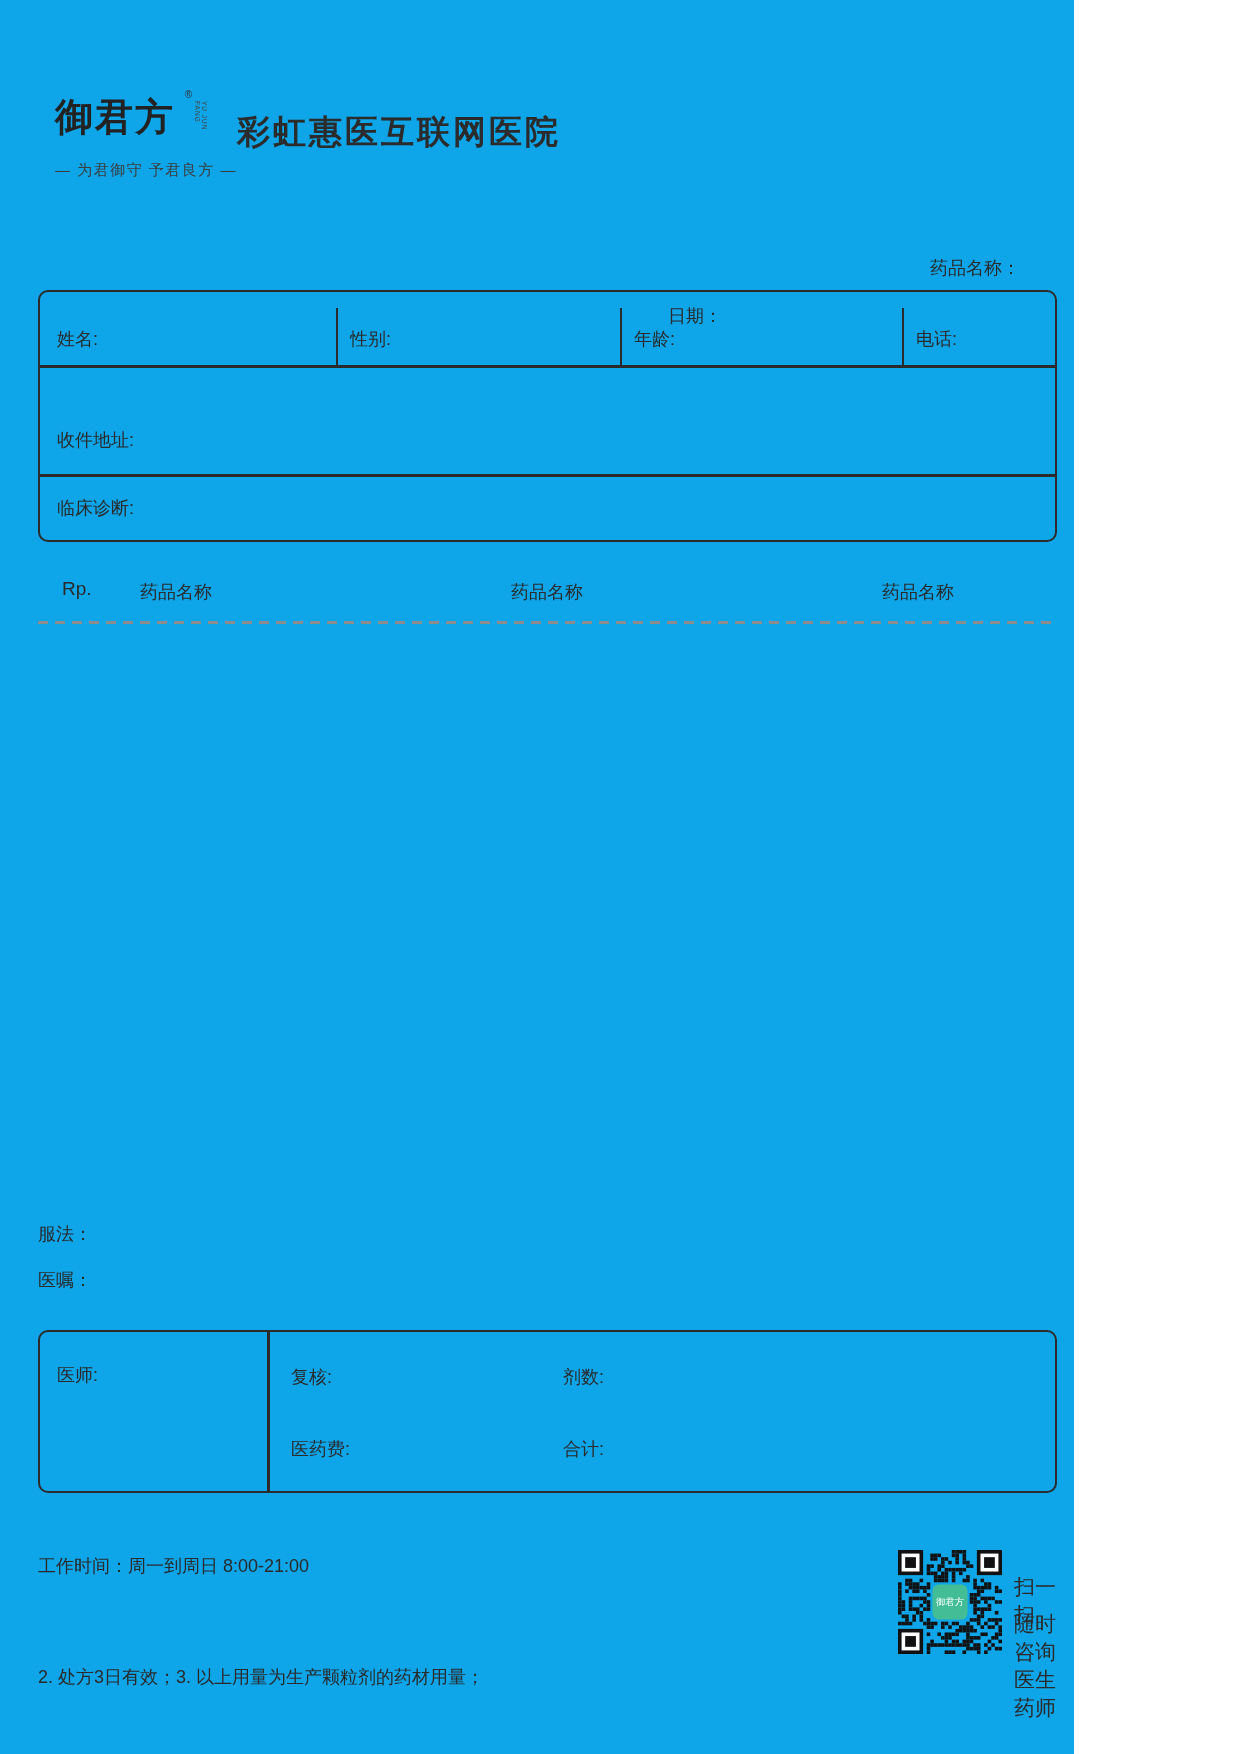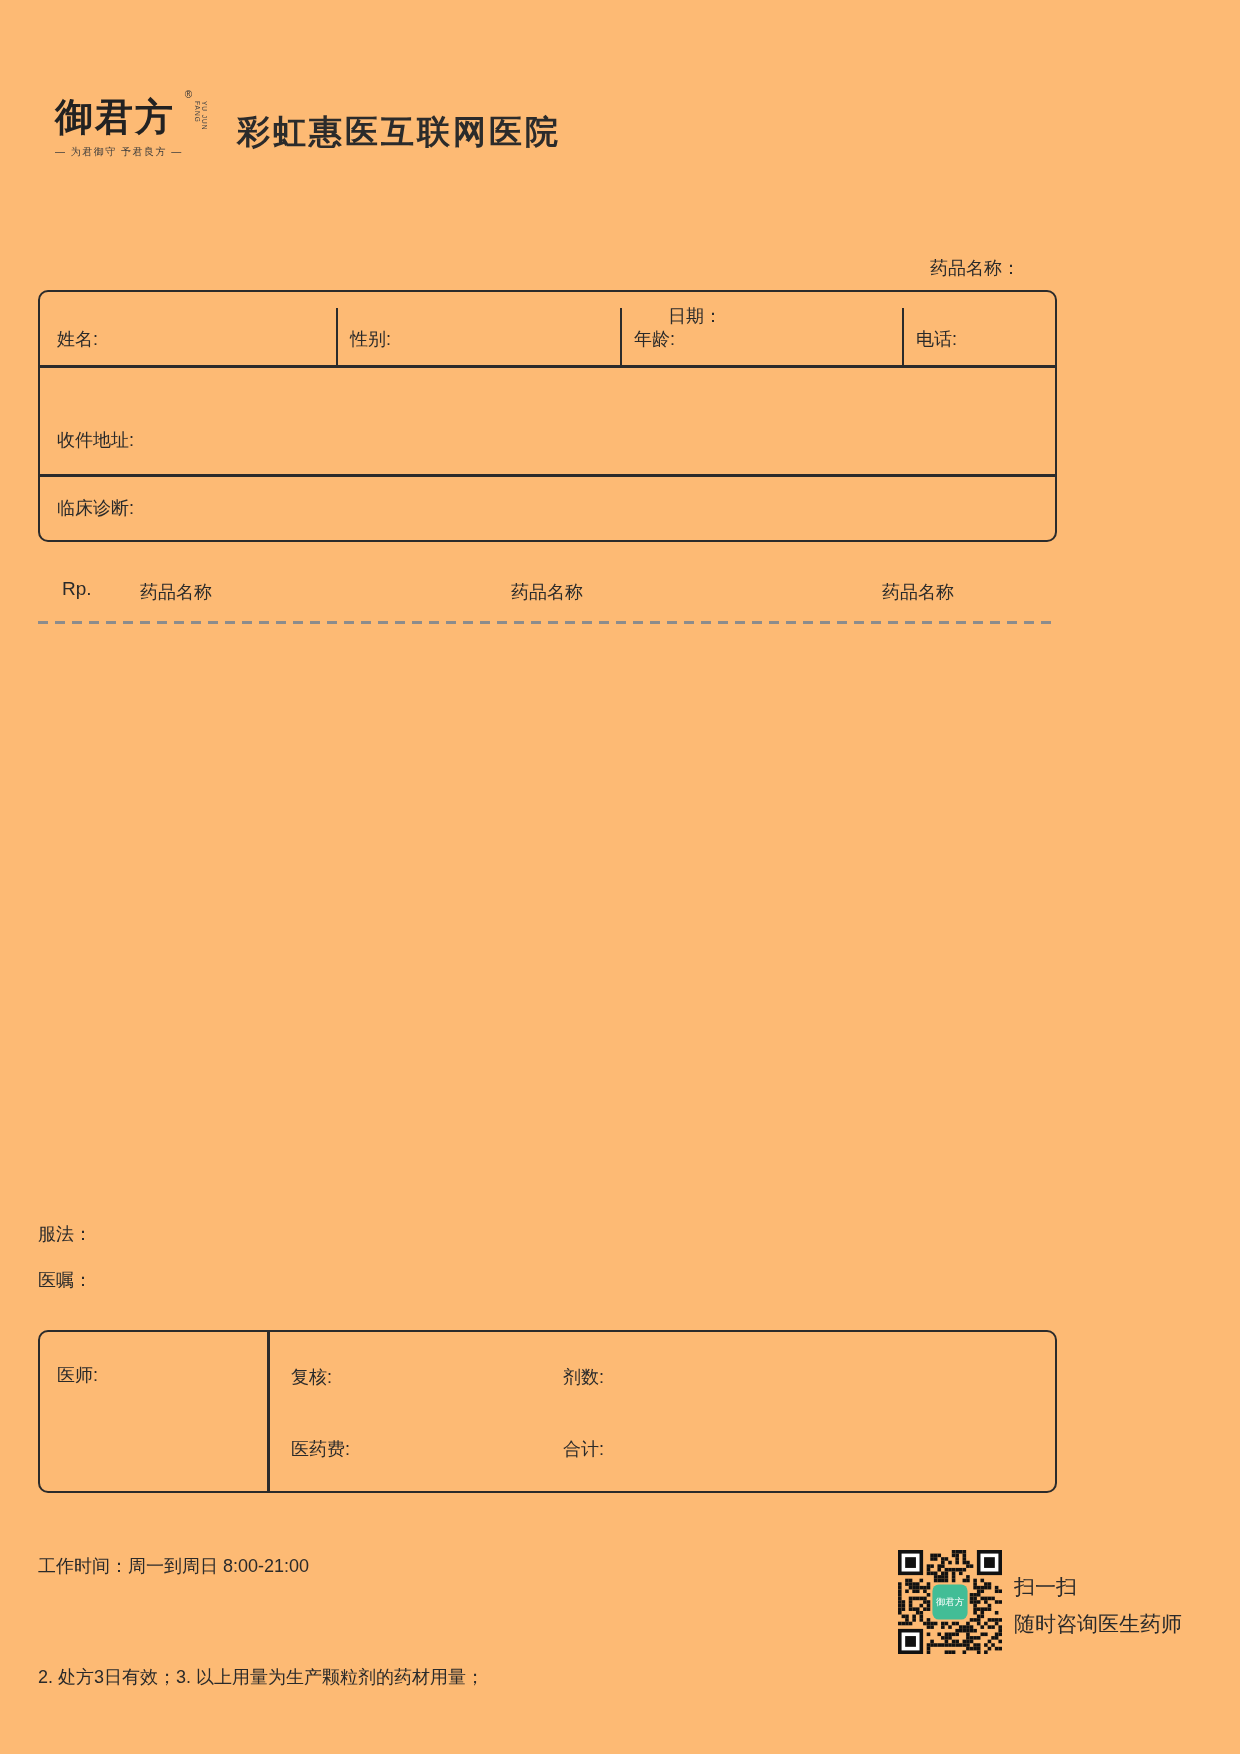--- a/index.html
+++ b/index.html
@@ -1,26 +1,26 @@
 <!DOCTYPE html>
 <html><head>
 <meta charset="utf-8">
 <style>
   * { margin:0; padding:0; box-sizing:border-box; }
   html,body { background:#ffffff; }
   body { font-family:"Liberation Sans","DejaVu Sans",sans-serif; color:#2a2a2a; }
-  .page { position:relative; width:1240px; height:1754px; background:#fdba74; overflow:hidden; }
+  .page { position:relative; width:1074px; height:1754px; background:#0ea5e9; overflow:hidden; }
 
   
   .logo-block { position:absolute; left:55px; top:95px; width:155px; }
   .logo-row { position:relative; height:48px; }
   .logo-text { font-family:"DejaVu Serif","Liberation Serif",serif; font-weight:700; font-size:38px; line-height:44px; color:#222; letter-spacing:2px; }
   .logo-reg { position:absolute; right:18px; top:-6px; font-size:10px; color:#333; }
   .logo-vert { position:absolute; right:2px; top:6px; writing-mode:vertical-rl; font-size:6.5px; letter-spacing:1px; color:#444; }
-  .logo-tagline { margin-top:2px; font-size:10px; letter-spacing:1.5px; color:#3c3c3c; white-space:nowrap; }
+  .logo-tagline { margin-top:18px; font-size:15px; letter-spacing:1.5px; color:#3c3c3c; white-space:nowrap; }
   .hospital-title { position:absolute; left:237px; top:110px; font-size:33px; font-weight:900; letter-spacing:3px; color:#2b2b2b; }
 
   
   .notice { position:absolute; left:38px; top:256px; font-size:18px; color:#2a2a2a; }
   .date-label { position:absolute; left:668px; top:256px; font-size:18px;margin-top:48px; }
   .rxno-label { position:absolute; left:930px; top:256px; font-size:18px; }
 
   
   .patient-box { position:absolute; left:38px; top:290px; width:1019px; height:252px;
                  border:2.5px solid #2b2b2b; border-radius:10px; }

